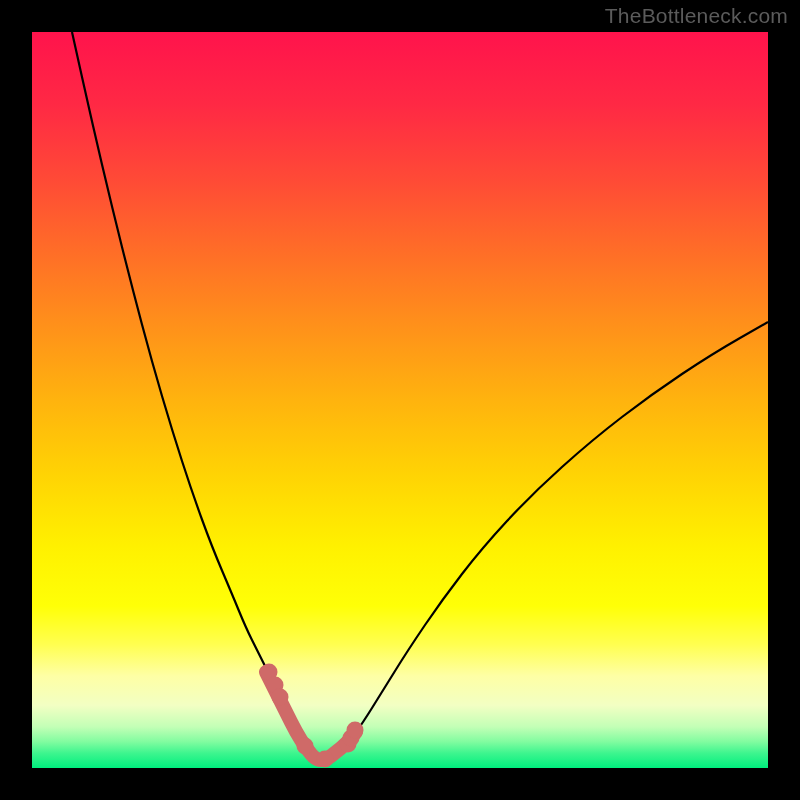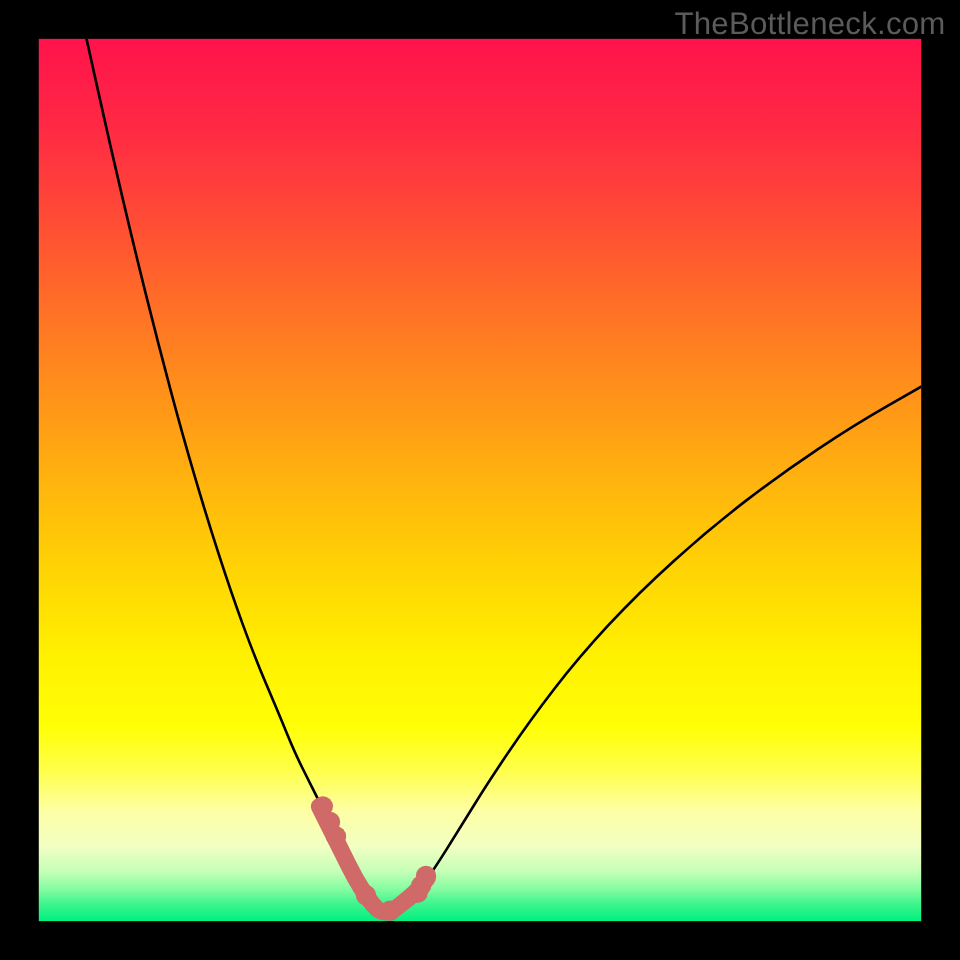--- a/index.html
+++ b/index.html
@@ -14,21 +14,21 @@
     position: relative;
     width: 800px;
     height: 800px;
     background: #000000;
   }
   .watermark {
     position: absolute;
     top: 4px;
     right: 12px;
     font-family: Arial, Helvetica, sans-serif;
-    font-size: 26px;
+    font-size: 21px;
     font-weight: 500;
     color: #5b5b5b;
     letter-spacing: 0.2px;
     z-index: 10;
   }
   .plot {
     position: absolute;
     left: 32px;
     top: 32px;
     width: 736px;

